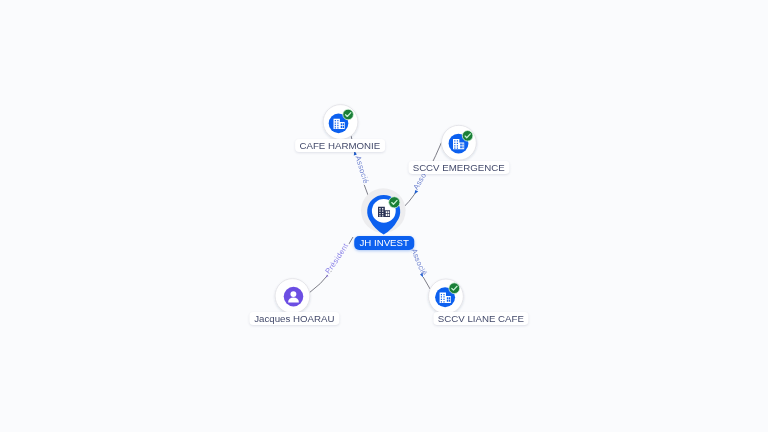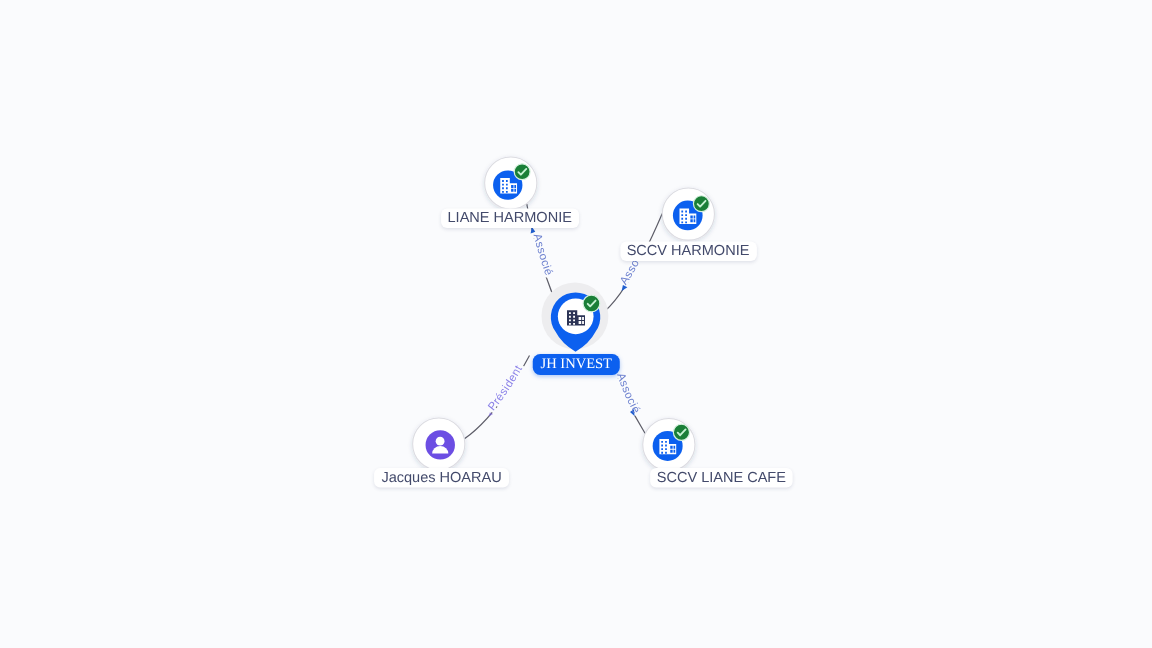--- a/index.html
+++ b/index.html
@@ -139,18 +139,18 @@
       <g transform="translate(378,206.8) scale(0.6)">
         <use href="#bldg" fill="#2b3355"></use>
       </g>
       <g>
         <circle cx="394.3" cy="202.3" r="5.6" fill="#1a7f37" stroke="#d8f2e0" stroke-width="0.8"></circle>
         <use href="#chk" transform="translate(394.3,202.3)"></use>
       </g>
     </g>
   </svg>
 
-  <div class="node-label primary" style="left:384.2px;top:235.8px;font-family:Liberation Serif, serif;">JH INVEST</div>
-  <div class="node-label" style="left:339.8px;top:139.3px;">LIANE HARMONIE</div>
-  <div class="node-label" style="left:458.7px;top:160.9px;">SCCV HARMONIE</div>
+  <div class="node-label primary" style="left:384.2px;top:235.8px;">JH INVEST</div>
+  <div class="node-label" style="left:339.8px;top:139.3px;">CAFE HARMONIE</div>
+  <div class="node-label" style="left:458.7px;top:160.9px;">SCCV EMERGENCE</div>
   <div class="node-label" style="left:294.4px;top:312.3px;">Jacques HOARAU</div>
   <div class="node-label" style="left:444.9px;top:312.3px;margin-left:36px;">SCCV LIANE CAFE</div>
 </div>
 
 </body></html>

